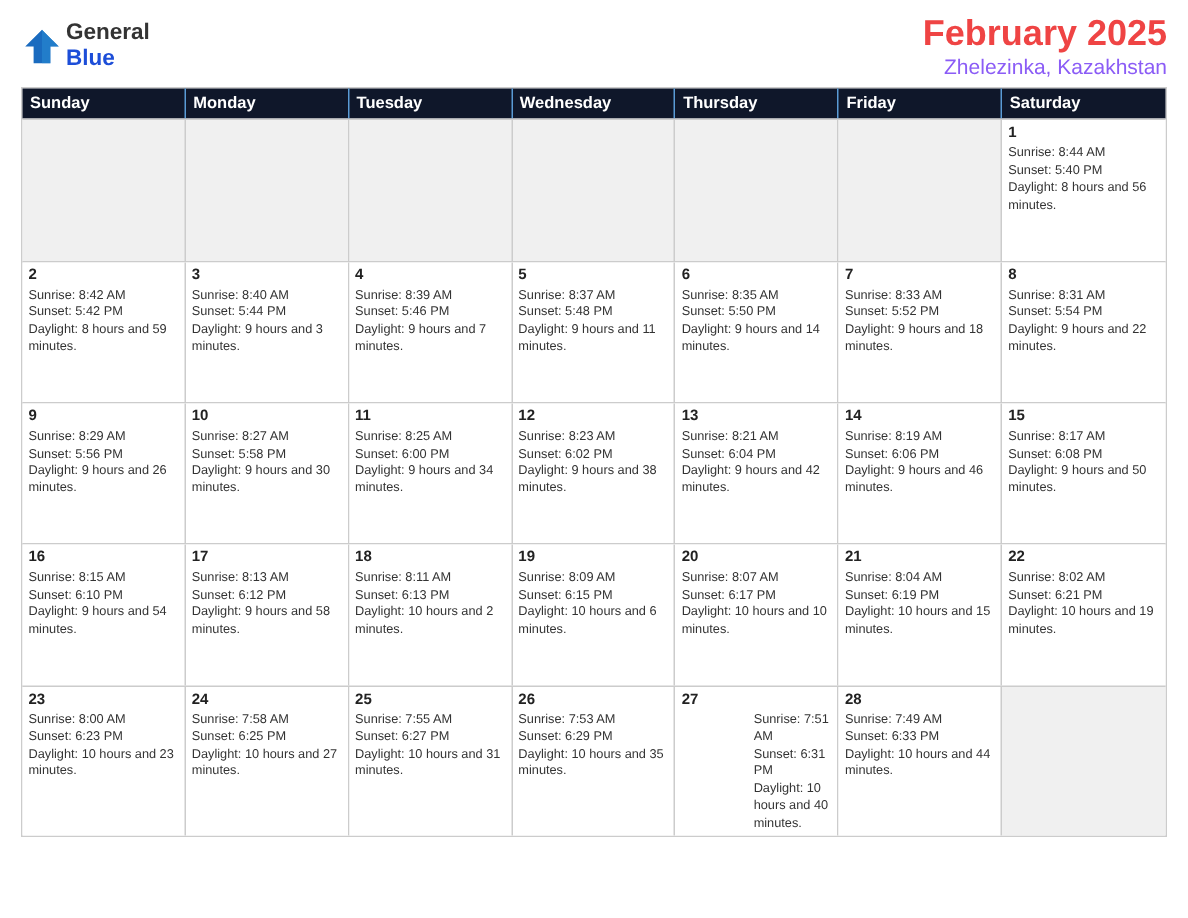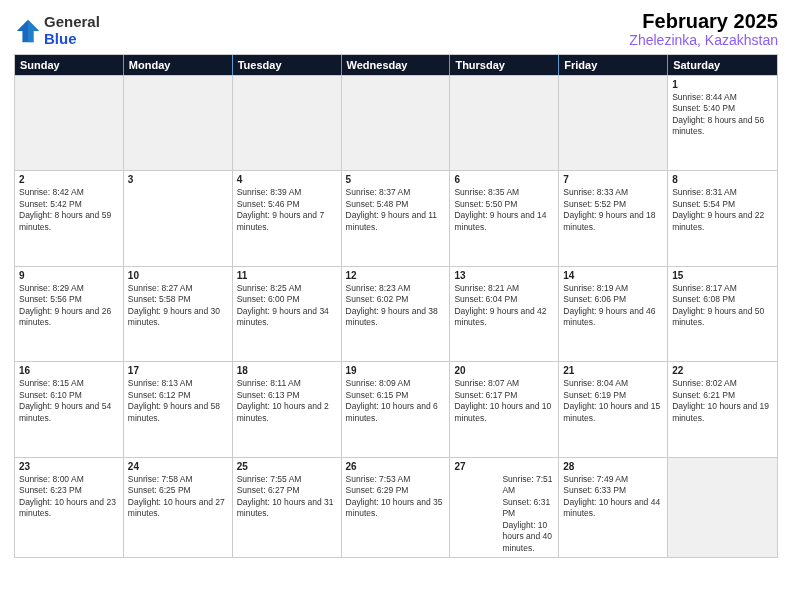--- a/index.html
+++ b/index.html
@@ -45,23 +45,23 @@
     }
     .logo-icon {
       width: 28px;
       height: 28px;
       margin-right: 2px;
     }
     .title-block {
       text-align: right;
     }
     .main-title {
-      font-size: 20px;
-      font-weight: bold;
-      color: #000000;
+      font-size: 24px;
+      font-weight: bold;
+      color: #ef4444;
       line-height: 1.1;
     }
     .subtitle {
       font-size: 14px;
       color: #8b5cf6;
     }
     .calendar {
       flex: 1;
       display: flex;
       flex-direction: column;
@@ -162,20 +162,23 @@
         </div>
         <div class="cal-week">
           <div class="cal-cell">
             <span class="day-num">2</span>
             <div class="day-info" style="white-space: pre-line;">Sunrise: 8:42 AM
 Sunset: 5:42 PM
 Daylight: 8 hours and 59 minutes.</div>
           </div>
           <div class="cal-cell">
             <span class="day-num">3</span>
+            <div class="day-info" style="white-space: pre-line;">Sunrise: 8:40 AM
+Sunset: 5:44 PM
+Daylight: 9 hours and 3 minutes.</div>
           </div>
           <div class="cal-cell">
             <span class="day-num">4</span>
             <div class="day-info" style="white-space: pre-line;">Sunrise: 8:39 AM
 Sunset: 5:46 PM
 Daylight: 9 hours and 7 minutes.</div>
           </div>
           <div class="cal-cell">
             <span class="day-num">5</span>
             <div class="day-info" style="white-space: pre-line;">Sunrise: 8:37 AM

